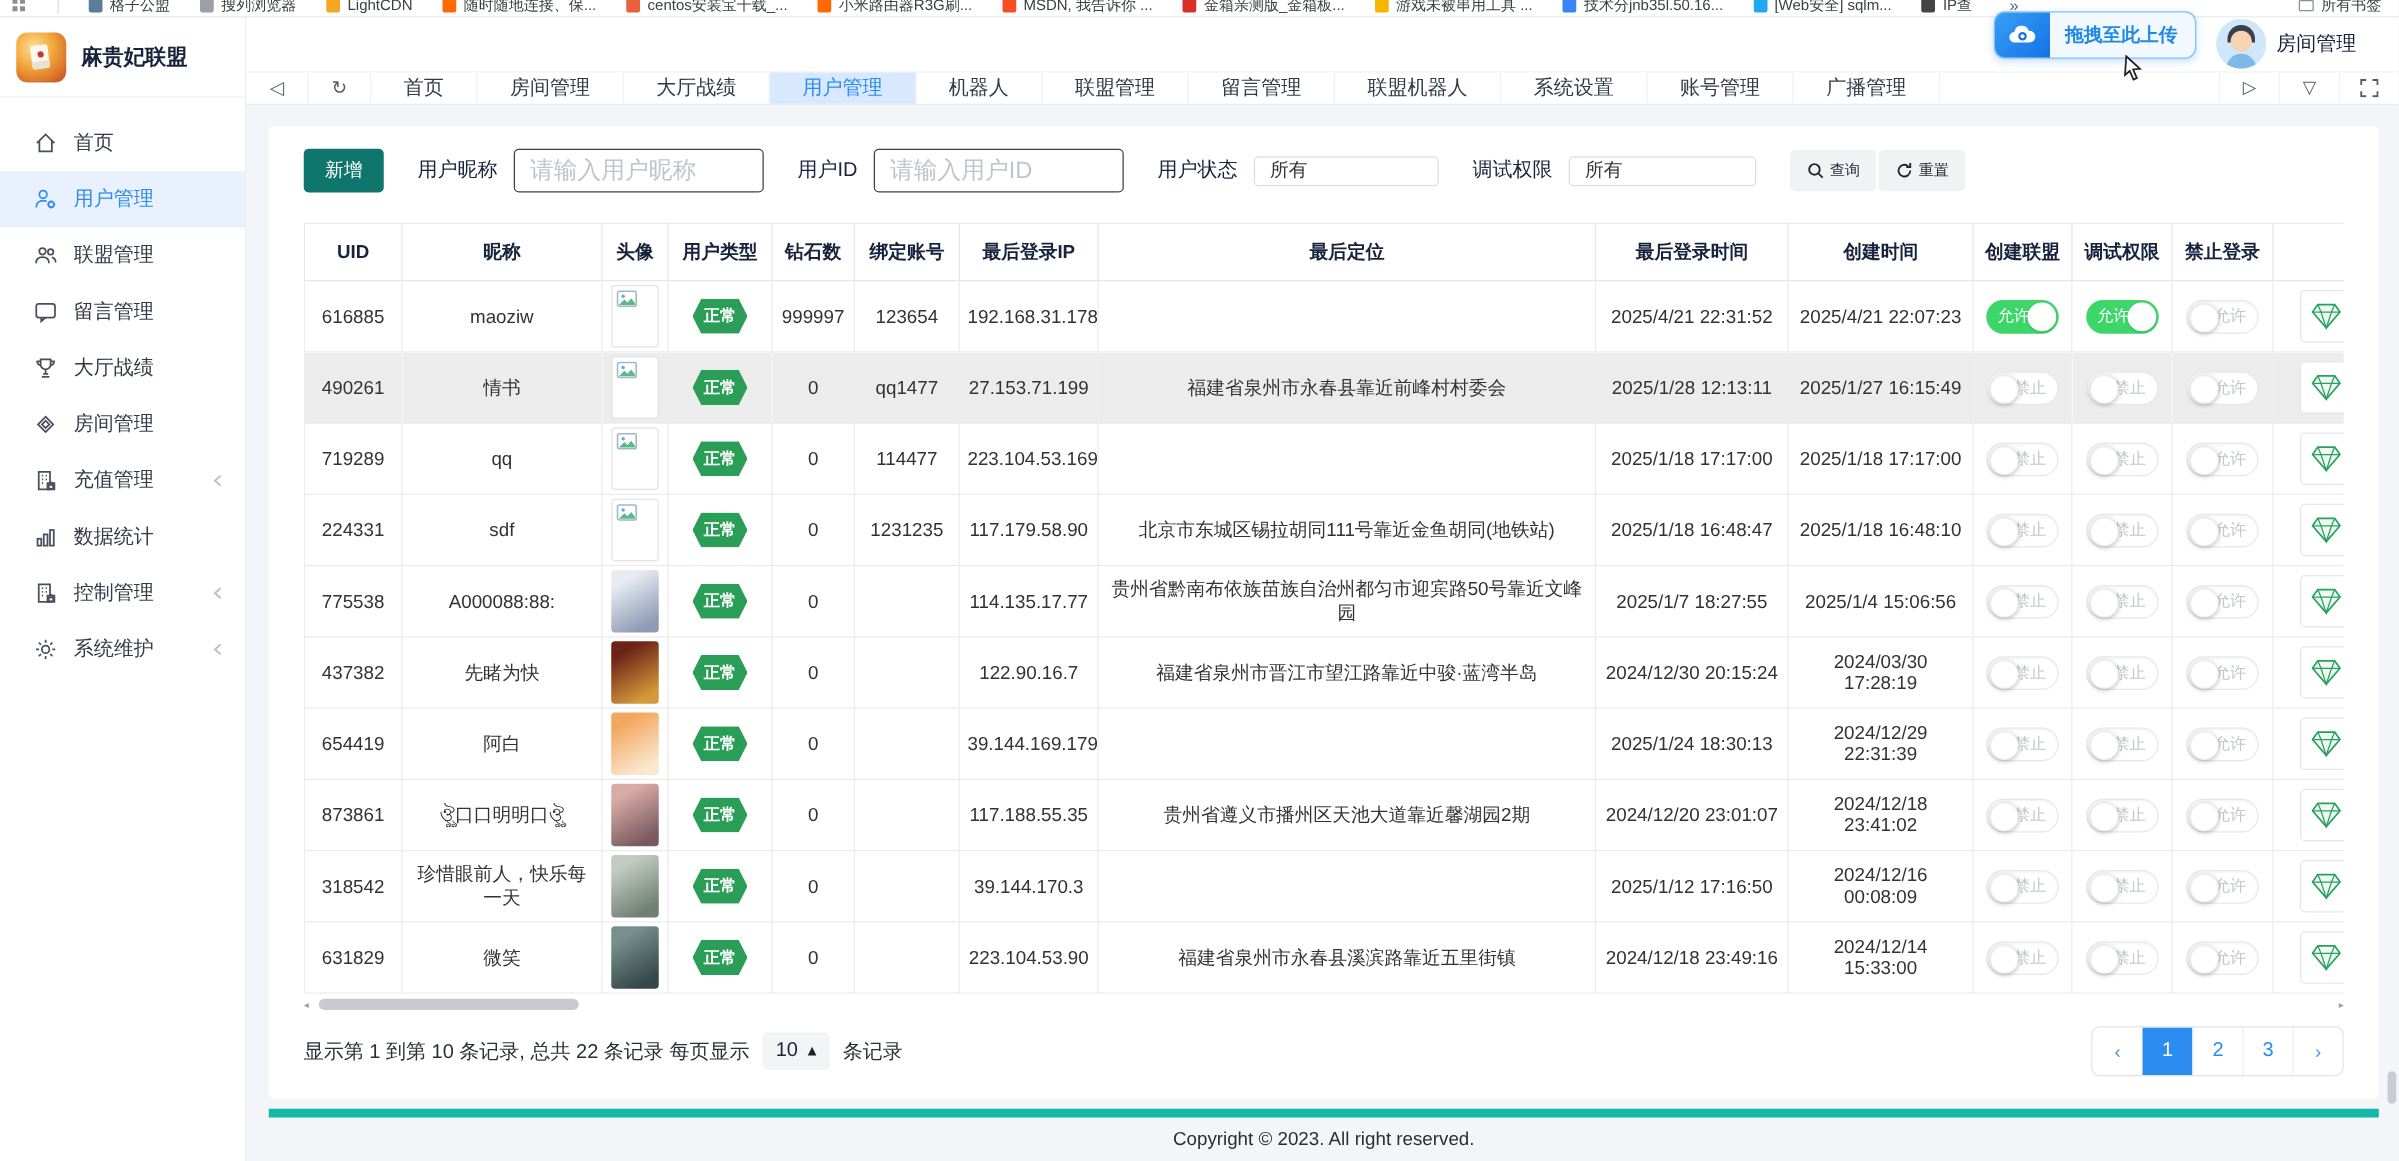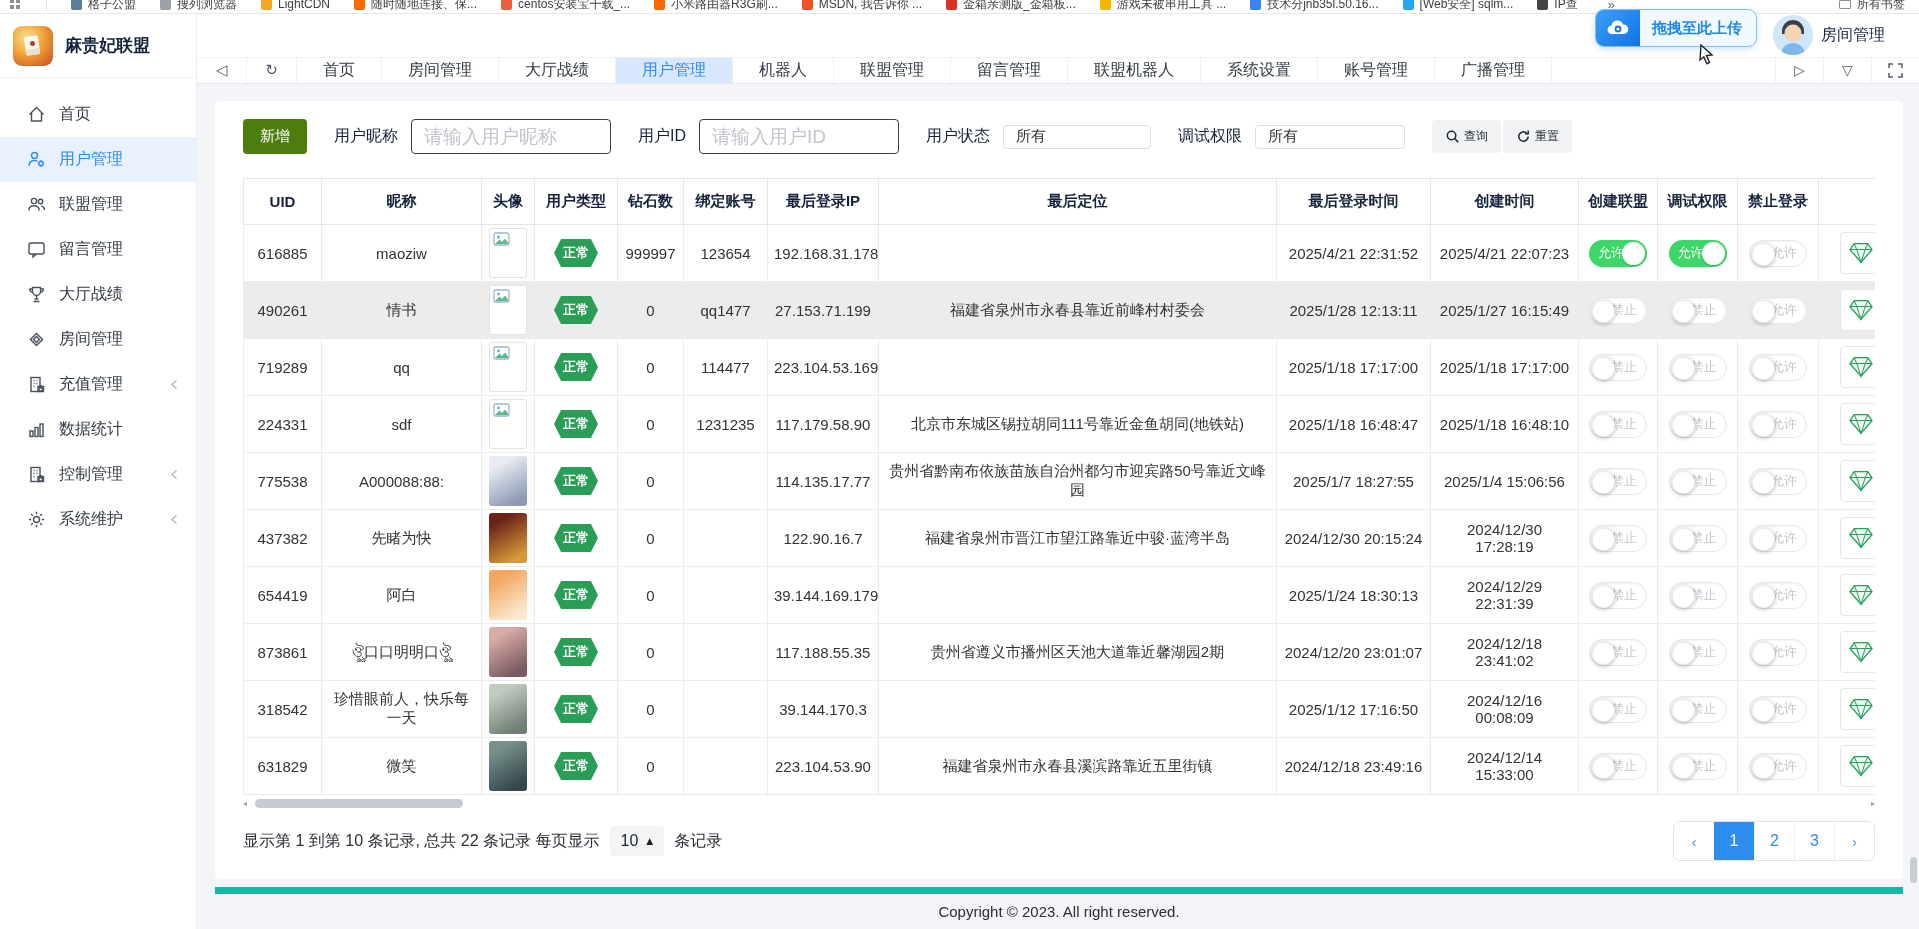--- a/index.html
+++ b/index.html
@@ -58,21 +58,21 @@
   .tab.active { background:#d8e9ff; color:#2d8cf0; }
   .tab-spacer { flex:1; }
   .nav-right { width:48px; display:flex; align-items:center; justify-content:center; border-left:1px solid #eef0f2;
      color:#555c69; font-size:14px; font-family:"DejaVu Sans",sans-serif; cursor:pointer; }
 
   
   .content { flex:1; padding:17px 16px 0 18px; position:relative; }
   .card { background:#fff; border-radius:4px; padding:18px 28px 8px 28px; }
 
   .filters { display:flex; align-items:center; }
-  .btn-add { background:#4d7c0f; color:#fff; border:none; border-radius:4px; font-size:15px; padding:8px 17px; cursor:pointer; }
+  .btn-add { background:#0f766e; color:#fff; border:none; border-radius:4px; font-size:15px; padding:8px 17px; cursor:pointer; }
   .f-label { font-size:16px; color:#17233d; margin-left:27px; margin-right:13px; white-space:nowrap; }
   .f-input { width:200px; height:35px; border:1px solid #404040; border-radius:4px; padding:0 12px; font-size:19px; color:#333;
      font-family:"Liberation Sans","DejaVu Sans",sans-serif; }
   .f-input::placeholder { color:#c0c4cc; }
   .f-select { width:148px; height:24px; border:1px solid #dcdee2; border-radius:4px; padding:0 12px; font-size:15px; color:#333;
      display:flex; align-items:center; background:#fff; cursor:pointer; }
   .btn-gray { display:inline-flex; align-items:center; gap:4px; background:#f1f2f4; border:none; border-radius:4px;
      font-size:12px; color:#1f2430; padding:8px 13px; cursor:pointer; }
   .btn-gray svg { width:15px; height:15px; stroke:#1f2430; fill:none; stroke-width:1.6; }
   .ml26 { margin-left:27px; } .ml12 { margin-left:2px; }
@@ -631,21 +631,21 @@
                   <td>先睹为快</td>
                   <td>
                     <div class="avatar-box photo" style="background: linear-gradient(150deg, rgb(107, 36, 23) 20%, rgb(212, 154, 58) 85%);"></div>
                   </td>
                   <td><span class="badge">正常</span></td>
                   <td>0</td>
                   <td></td>
                   <td>122.90.16.7</td>
                   <td>福建省泉州市晋江市望江路靠近中骏·蓝湾半岛</td>
                   <td>2024/12/30 20:15:24</td>
-                  <td>2024/12/30 17:28:19</td>
+                  <td>2024/03/30 17:28:19</td>
                   <td><div class="toggle off">
                       <span>禁止</span>
                       <span class="knob"></span>
                     </div></td>
                   <td><div class="toggle off">
                       <span>禁止</span>
                       <span class="knob"></span>
                     </div></td>
                   <td><div class="toggle off">
                       <span>允许</span>

